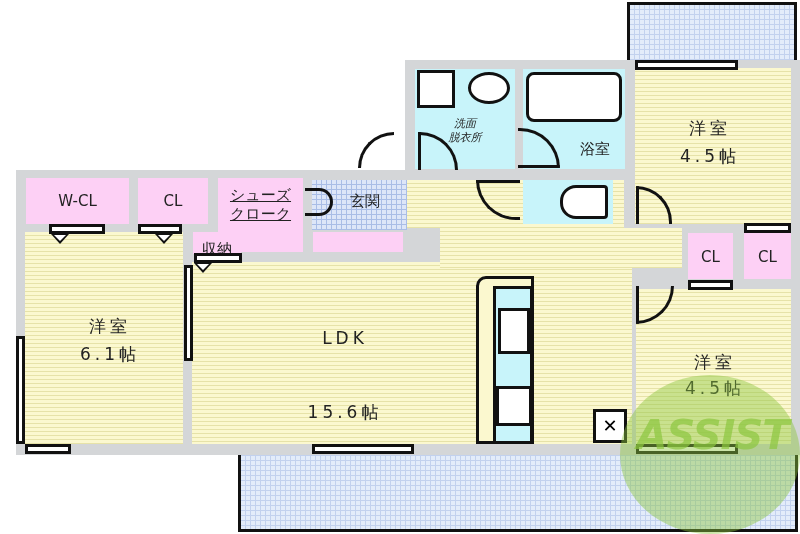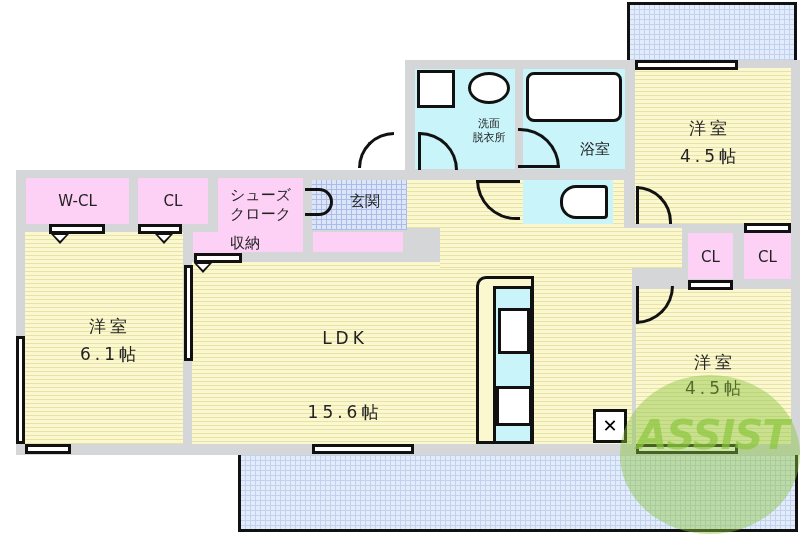--- a/index.html
+++ b/index.html
@@ -38,31 +38,31 @@
 <div class="abs floor" style="left:440px;top:228px;width:242px;height:40px;"></div>
 <div class="abs floor" style="left:378px;top:180px;width:246px;height:48px;"></div>
 <div class="label big" style="left:290px;top:328px;width:110px;">LDK</div>
 <div class="label big" style="left:290px;top:354px;width:110px;margin-top:48px;">15.6帖</div>
 
 <div class="abs pink" style="left:26px;top:178px;width:103px;height:46px;"></div>
 <div class="label small" style="left:26px;top:192px;width:103px;">W-CL</div>
 <div class="abs pink" style="left:138px;top:178px;width:70px;height:46px;"></div>
 <div class="label small" style="left:138px;top:192px;width:70px;">CL</div>
 <div class="abs pink" style="left:218px;top:178px;width:85px;height:74px;"></div>
-<div class="label small" style="left:218px;top:186px;width:85px;">シューズ
+<div class="label small" style="left:218px;top:186px;width:85px;text-decoration:underline;">シューズ
 クローク</div>
 <div class="abs pink" style="left:193px;top:232px;width:48px;height:22px;"></div>
-<div class="label small" style="left:193px;top:234px;width:48px;padding-left:28px;">収納</div>
+<div class="label small" style="left:193px;top:240px;width:48px;">収納</div>
 <div class="abs pink" style="left:313px;top:232px;width:90px;height:20px;"></div>
 
 <div class="abs tile" style="left:312px;top:180px;width:95px;height:50px;"></div>
 <div class="label small" style="left:340px;top:192px;width:50px;">玄関</div>
 
 <div class="abs wet" style="left:415px;top:69px;width:100px;height:100px;"></div>
-<div class="label tiny" style="left:464px;top:117px;width:50px;">洗面
+<div class="label tiny" style="left:440px;top:117px;width:50px;font-style:italic;">洗面
 脱衣所</div>
 <div class="abs wet" style="left:523px;top:69px;width:102px;height:100px;"></div>
 <div class="label small" style="left:570px;top:140px;width:50px;">浴室</div>
 <div class="abs" style="left:526px;top:72px;width:96px;height:50px;border:3px solid #111;border-radius:8px;background:#fff;"></div>
 <div class="abs" style="left:468px;top:72px;width:42px;height:32px;border:3px solid #111;border-radius:50%;background:#fff;"></div>
 <div class="abs" style="left:417px;top:70px;width:38px;height:38px;border:3px solid #111;background:#fff;"></div>
 <div class="abs wet" style="left:523px;top:180px;width:90px;height:44px;"></div>
 <div class="abs" style="left:560px;top:185px;width:48px;height:34px;border:3px solid #111;border-radius:16px 4px 4px 16px;background:#fff;"></div>
 
 <div class="abs floor" style="left:635px;top:68px;width:156px;height:156px;"></div>

